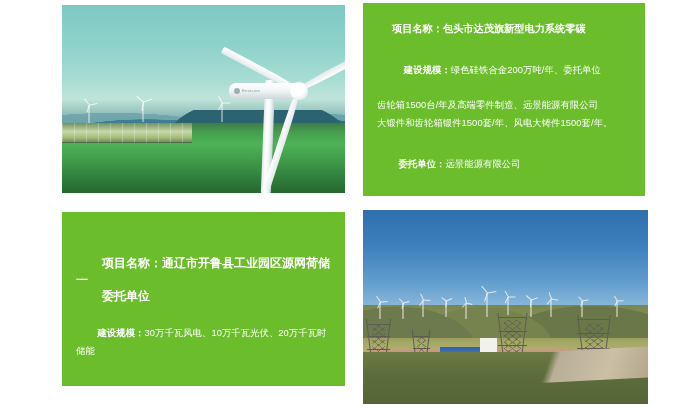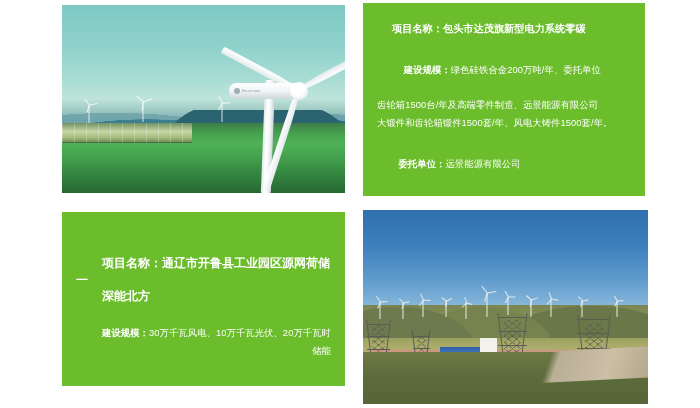--- a/index.html
+++ b/index.html
@@ -64,21 +64,21 @@
 
   
   #card-tongliao .card-inner { padding-top: 43px; }
   #card-tongliao .title {
     font-weight: bold;
     font-size: 12px;
     line-height: 16.5px;
     color: #ffffff;
     text-indent: 26px;
   }
-  #card-tongliao .block-scale { margin-top: 3px; text-align: right; }
+  #card-tongliao .block-scale { margin-top: 3px; }
   #card-tongliao .block-unit  { margin-top: 1px; }
 
   
   .photo { position: relative; width: 100%; height: 100%; }
 
   #photo-turbine .sky {
     position: absolute; inset: 0;
     background:
       linear-gradient(180deg,
         #7ec8c4 0%,
@@ -326,21 +326,21 @@
     </div>
   </div>
 
   <div class="cell green-card" id="card-tongliao">
     <div class="card-inner">
 
       <div class="title">
         <span class="label">项目名称：</span><span>通辽市开鲁县工业园区源网荷储一</span>
       </div>
       <div class="title">
-        <span>深能北方</span>
+        <span>委托单位</span>
       </div>
 
       <div class="line block-scale">
         <span class="label">建设规模：</span><span>30万千瓦风电、10万千瓦光伏、20万千瓦时储能</span>
       </div>
 
       <div class="line block-unit">
         <span class="label">委托单位：</span><span>深能北方（通辽）能源开发有限公司</span>
       </div>
 

